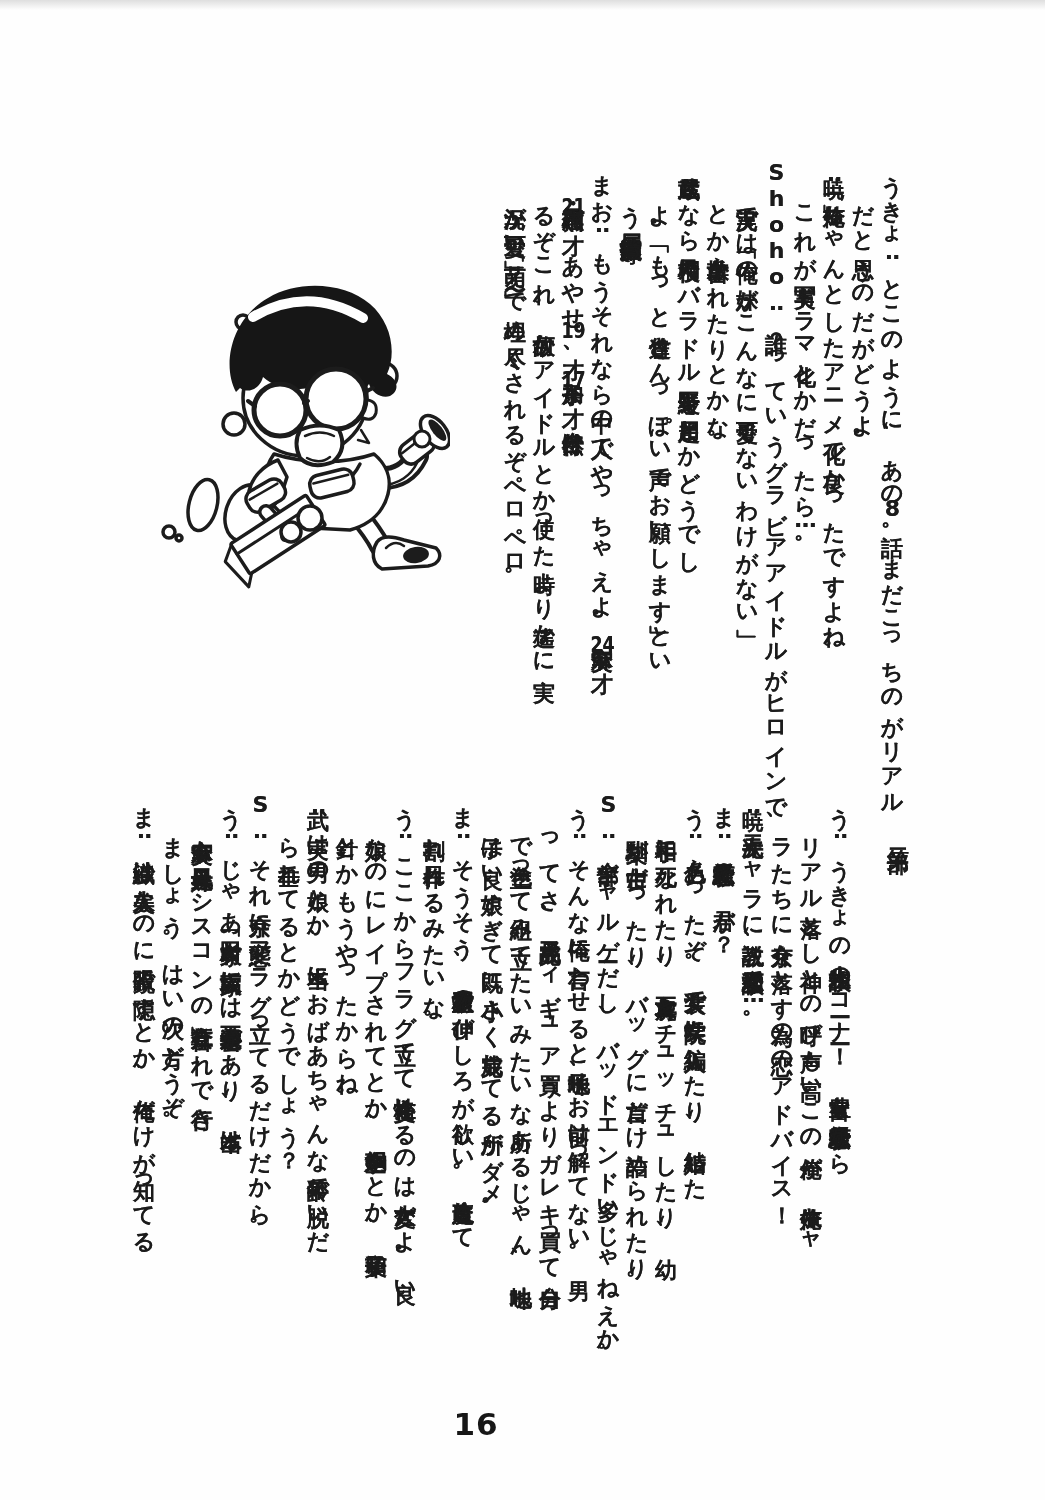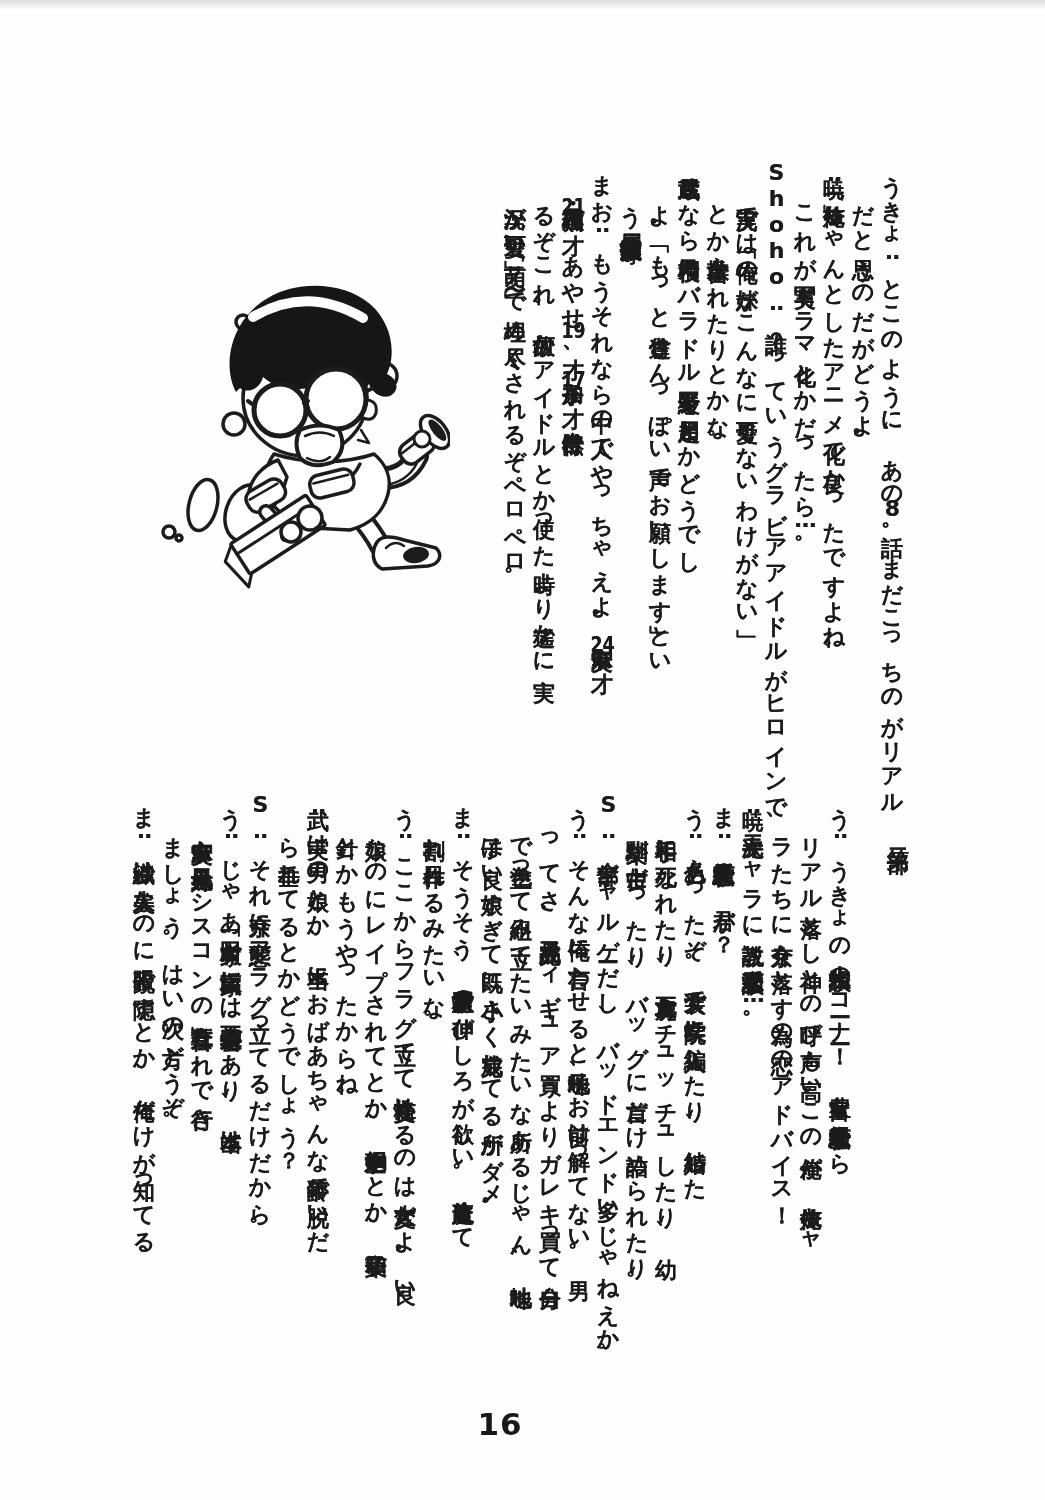--- a/index.html
+++ b/index.html
@@ -20,21 +20,21 @@
     font-weight:600;color:#1b1b1b;
     text-shadow:0 0 .5px rgba(10,10,10,.75);
     white-space:nowrap;
   }
   .top-block{top:160px;right:138px;height:618px;}
   .bottom-block{top:792px;right:132px;height:648px;}
   .vline{margin:0;}
   .tcy{text-combine-upright:all;letter-spacing:0;}
   .illustration{position:absolute;left:150px;top:272px;width:300px;height:325px;margin:0;}
   .page-number{
-    position:absolute;top:1406px;left:452px;width:96px;text-align:center;
+    position:absolute;top:1406px;left:428px;width:96px;text-align:center;
     font-size:31px;font-weight:700;letter-spacing:1px;color:#171717;
   }
 </style>
 </head>
 <body>
 
 <div class="page">
 
   <div class="scan-top"></div>
 

